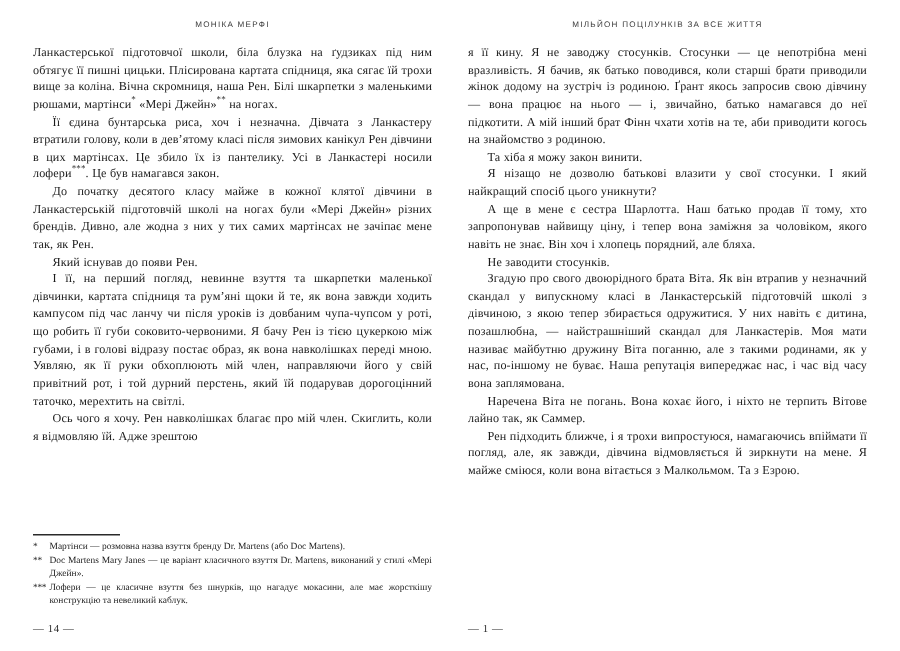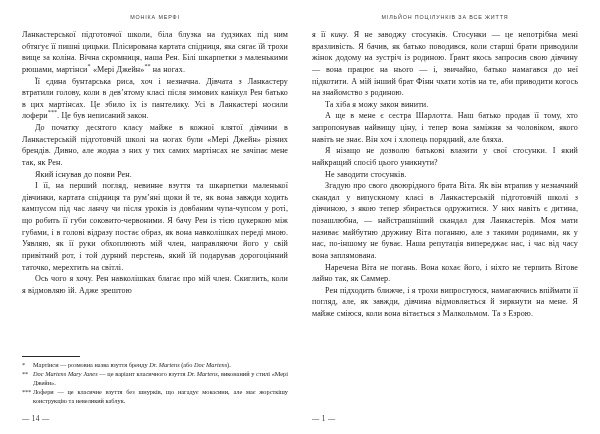--- a/index.html
+++ b/index.html
@@ -65,21 +65,21 @@
     text-align: justify;
     text-align-last: left;
     text-indent: 0;
     hyphens: none;
     letter-spacing: 0.01em;
     word-spacing: 0.02em;
   }
   p.para.indent {
     text-indent: 13px;
   }
-  .it { font-style: italic; }
+  .it { }
   sup.fn {
     font-size: 6px;
     vertical-align: super;
     line-height: 0;
   }
 
   
   .footnotes {
     margin-top: auto;
     padding-top: 4px;
@@ -123,21 +123,21 @@
 
 <div class="spread">
 
   <div class="page page-left">
 
     <div class="running-head">МОНІКА МЕРФІ</div>
 
     <div class="body-col">
       <div class="text-block">
           <p class="para"><span>Ланкастерської підготовчої школи, біла блузка на ґудзиках під ним обтягує її пишні цицьки. Плісирована картата спідниця, яка сягає їй трохи вище за коліна. Вічна скромниця, наша Рен. Білі шкарпетки з маленькими рюшами, мартінси</span><sup class="fn">*</sup><span> «Мері Джейн»</span><sup class="fn">**</sup><span> на ногах.</span></p>
-          <p class="para indent"><span>Її єдина бунтарська риса, хоч і незначна. Дівчата з Ланкастеру втратили голову, коли в дев’ятому класі після зимових канікул Рен батько в цих мартінсах. Це збило їх із пантелику. Усі в Ланкастері носили лофери</span><sup class="fn">***</sup><span>. Це був неписаний закон.</span></p>
+          <p class="para indent"><span>Її єдина бунтарська риса, хоч і незначна. Дівчата з Ланкастеру втратили голову, коли в дев’ятому класі після зимових канікул Рен дівчини в цих мартінсах. Це збило їх із пантелику. Усі в Ланкастері носили лофери</span><sup class="fn">***</sup><span>. Це був намагався закон.</span></p>
           <p class="para indent"><span>До початку десятого класу майже в кожної клятої дівчини в Ланкастерській підготовчій школі на ногах були «Мері Джейн» різних брендів. Дивно, але жодна з них у тих самих мартінсах не зачіпає мене так, як Рен.</span></p>
           <p class="para indent"><span>Який існував до появи Рен.</span></p>
           <p class="para indent"><span>І її, на перший погляд, невинне взуття та шкарпетки маленької дівчинки, картата спідниця та рум’яні щоки й те, як вона завжди ходить кампусом під час ланчу чи після уроків із довбаним чупа-чупсом у роті, що робить її губи соковито-червоними. Я бачу Рен із тією цукеркою між губами, і в голові відразу постає образ, як вона навколішках переді мною. Уявляю, як її руки обхоплюють мій член, направляючи його у свій привітний рот, і той дурний перстень, який їй подарував дорогоцінний таточко, мерехтить на світлі.</span></p>
           <p class="para indent"><span>Ось чого я хочу. Рен навколішках благає про мій член. Скиглить, коли я відмовляю їй. Адже зрештою</span></p>
         </div>
 
       <div class="footnotes">
         <div class="fn-rule"></div>
         <div>
             <div class="fn-item">
@@ -160,22 +160,22 @@
   </div>
 
   <div class="page page-right">
 
     <div class="running-head">МІЛЬЙОН ПОЦІЛУНКІВ ЗА ВСЕ ЖИТТЯ</div>
 
     <div class="body-col">
       <div class="text-block">
           <p class="para"><span>я її </span><span class="it">кину</span><span>. Я не заводжу стосунків. Стосунки — це непотрібна мені вразливість. Я бачив, як батько поводився, коли старші брати приводили жінок додому на зустріч із родиною. Ґрант якось запросив свою дівчину — вона працює на нього — і, звичайно, батько намагався до неї підкотити. А мій інший брат Фінн чхати хотів на те, аби приводити когось на знайомство з родиною.</span></p>
           <p class="para indent"><span>Та хіба я можу закон винити.</span></p>
+          <p class="para indent"><span>Я нізащо не дозволю батькові влазити у свої стосунки. І який найкращий спосіб цього уникнути?</span></p>
           <p class="para indent"><span>А ще в мене є сестра Шарлотта. Наш батько продав її тому, хто запропонував найвищу ціну, і тепер вона заміжня за чоловіком, якого навіть не знає. Він хоч і хлопець порядний, але бляха.</span></p>
-          <p class="para indent"><span>Я нізащо не дозволю батькові влазити у свої стосунки. І який найкращий спосіб цього уникнути?</span></p>
           <p class="para indent"><span>Не заводити стосунків.</span></p>
           <p class="para indent"><span>Згадую про свого двоюрідного брата Віта. Як він втрапив у незначний скандал у випускному класі в Ланкастерській підготовчій школі з дівчиною, з якою тепер збирається одружитися. У них навіть є дитина, позашлюбна, — найстрашніший скандал для Ланкастерів. Моя мати називає майбутню дружину Віта поганню, але з такими родинами, як у нас, по-іншому не буває. Наша репутація випереджає нас, і час від часу вона заплямована.</span></p>
           <p class="para indent"><span>Наречена Віта не погань. Вона кохає його, і ніхто не терпить Вітове лайно так, як Саммер.</span></p>
           <p class="para indent"><span>Рен підходить ближче, і я трохи випростуюся, намагаючись впіймати її погляд, але, як завжди, дівчина відмовляється й зиркнути на мене. Я майже сміюся, коли вона вітається з Малкольмом. Та з Езрою.</span></p>
         </div>
     </div>
 
     <div class="folio">— 1 —</div>
   </div>
 

